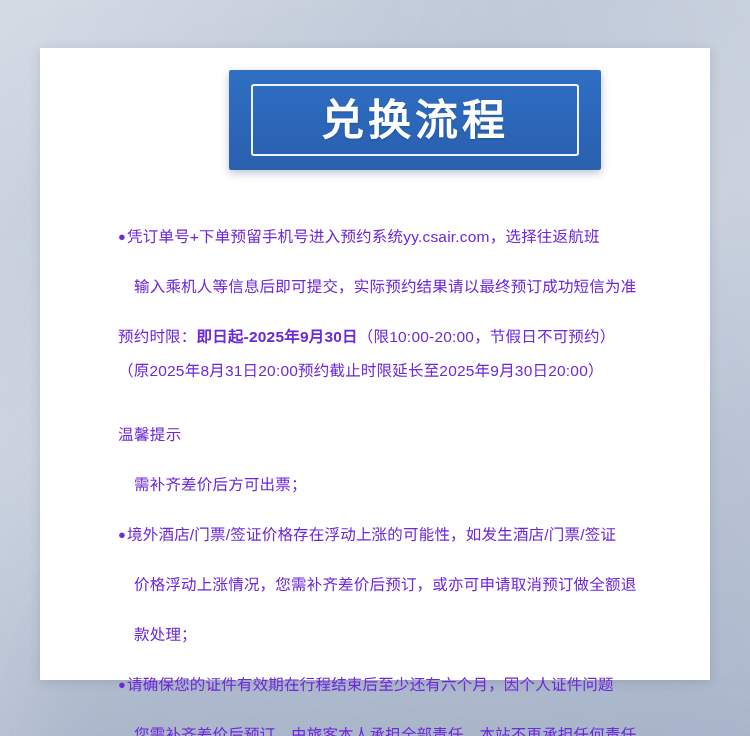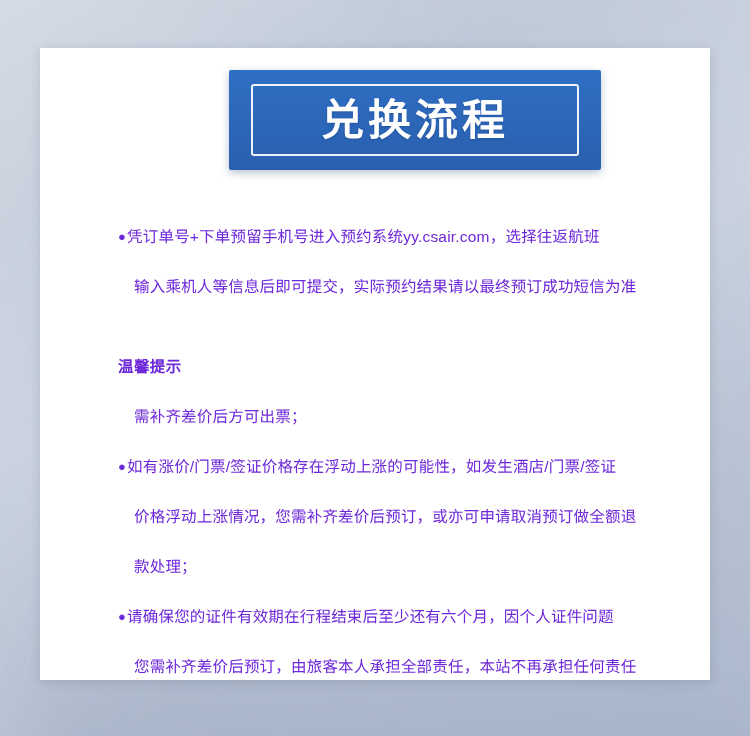--- a/index.html
+++ b/index.html
@@ -115,21 +115,21 @@
     margin-right: 1px;
   }
   .strong {
     font-weight: bold;
   }
   .block-gap {
     height: 30px;
   }
   .section-title {
     margin: 0;
-    font-weight: bold;
+    font-weight: normal;
     letter-spacing: 0.4px;
   }
   .indent-line {
     margin: 16px;
   }
 </style>
 </head>
 <body>
 
 <div class="page">
@@ -147,30 +147,34 @@
     </div>
 
     <div class="content">
 
       <p class="para">
         <span class="bullet-dot">●</span><span>凭订单号+下单预留手机号进入预约系统yy.csair.com，选择往返航班</span>
       </p>
 
       <p class="para indent-line">输入乘机人等信息后即可提交，实际预约结果请以最终预订成功短信为准</p>
 
+      <p class="para">
+        <span>预约时限：</span><span class="strong">即日起-2025年9月30日</span><span>（限10:00-20:00，节假日不可预约）</span>
+      </p>
 
+      <p class="para">（原2025年8月31日20:00预约截止时限延长至2025年9月30日20:00）</p>
 
       <div class="block-gap"></div>
 
       <p class="section-title">温馨提示</p>
 
       <p class="para indent-line">需补齐差价后方可出票；</p>
 
       <p class="para">
-        <span class="bullet-dot">●</span><span>如有涨价/门票/签证价格存在浮动上涨的可能性，如发生酒店/门票/签证</span>
+        <span class="bullet-dot">●</span><span>境外酒店/门票/签证价格存在浮动上涨的可能性，如发生酒店/门票/签证</span>
       </p>
       <p class="para indent-line">价格浮动上涨情况，您需补齐差价后预订，或亦可申请取消预订做全额退</p>
       <p class="para indent-line">款处理；</p>
 
       <p class="para">
         <span class="bullet-dot">●</span><span>请确保您的证件有效期在行程结束后至少还有六个月，因个人证件问题</span>
       </p>
       <p class="para indent-line">您需补齐差价后预订，由旅客本人承担全部责任，本站不再承担任何责任</p>
 
     </div>

